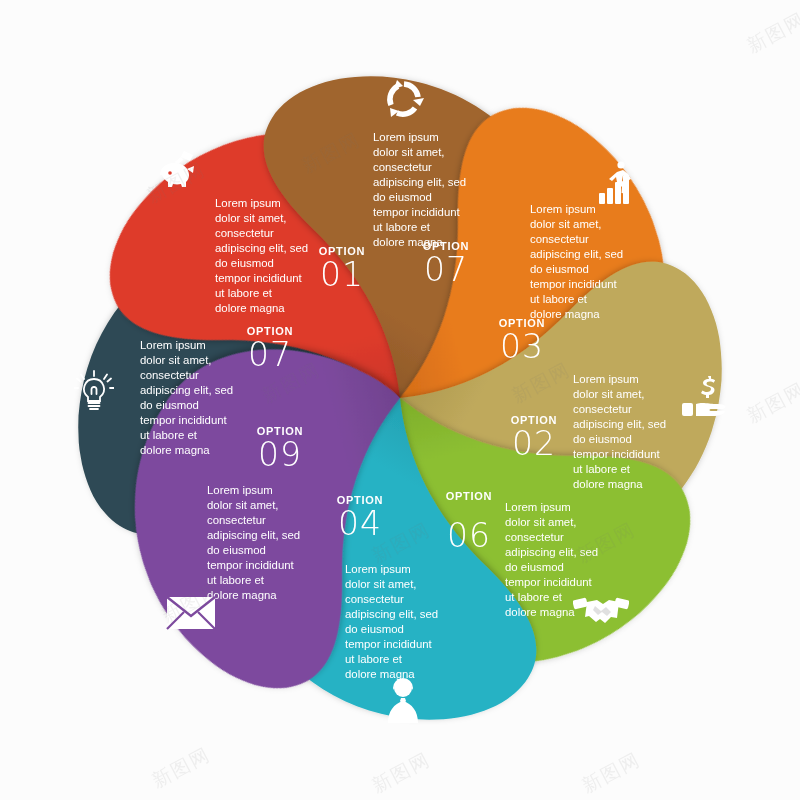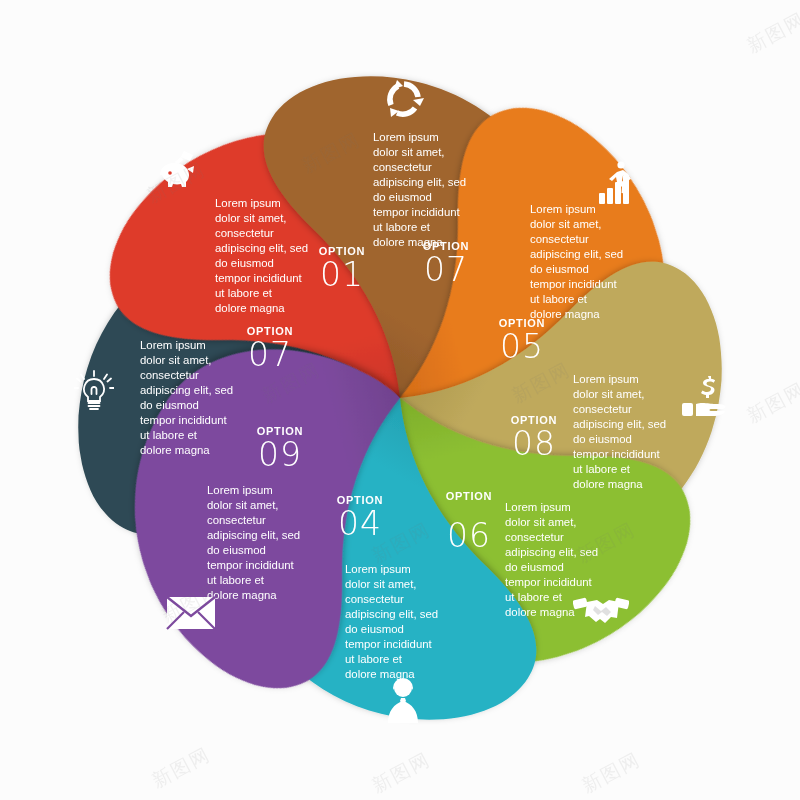--- a/index.html
+++ b/index.html
@@ -200,21 +200,21 @@
       <div class="petal-text body-text" style="left: 530px; top: 202px; width: 100px;">Lorem ipsum
 dolor sit amet,
 consectetur
 adipiscing elit, sed
 do eiusmod
 tempor incididunt
 ut labore et
 dolore magna</div>
       <div class="opt-block" style="left: 490px; top: 317px; width: 64px;">
         <div class="petal-text opt-word" style="position: static;">OPTION</div>
-        <div class="petal-text opt-num" style="position: static;">05</div>
+        <div class="petal-text opt-num" style="position: static;">03</div>
       </div>
       <div class="icon-holder" style="left: 597px; top: 160px;"><svg width="44" height="46" viewBox="0 0 44 46">
         <g fill="#ffffff">
           <rect x="2" y="33" width="6" height="11" rx="1"></rect>
           <rect x="10" y="28" width="6" height="16" rx="1"></rect>
           <rect x="18" y="22" width="6" height="22" rx="1"></rect>
           <rect x="26" y="15" width="6" height="29" rx="1"></rect>
           <circle cx="24" cy="5" r="3.6"></circle>
           <path d="M20 12 l6-2 l5 4 l3 5 l-3 1.5 l-2.5 -4 l-2.5 -1 l-1 5 l4 5 l-1 8 l-3.5 -0.5 l0.5 -6 l-5 -5 l-1 -5 l-4 4 l-3 -2 z"></path>
         </g>
@@ -222,21 +222,21 @@
       <div class="petal-text body-text" style="left: 573px; top: 372px; width: 100px;">Lorem ipsum
 dolor sit amet,
 consectetur
 adipiscing elit, sed
 do eiusmod
 tempor incididunt
 ut labore et
 dolore magna</div>
       <div class="opt-block" style="left: 502px; top: 414px; width: 64px;">
         <div class="petal-text opt-word" style="position: static;">OPTION</div>
-        <div class="petal-text opt-num" style="position: static;">08</div>
+        <div class="petal-text opt-num" style="position: static;">02</div>
       </div>
       <div class="icon-holder" style="left: 682px; top: 375px;"><svg width="52" height="42" viewBox="0 0 52 42">
         <g fill="#ffffff">
           <path d="M27 4 c-4 0-6 2-6 4 c0 4 8 3 8 6 c0 2-2 3-4 3 c-2 0-3.5-0.6-4.5-1.5 l-1.5 2.5 c1.2 1 3 1.8 5 2 l0 3 h3 l0-3 c3.5-0.4 5.5-2.4 5.5-5 c0-4.5-8-3.6-8-6.2 c0-1.4 1.3-2.2 3.2-2.2 c1.7 0 3 0.5 4 1.2 l1.4-2.6 c-1-0.7-2.5-1.2-4.1-1.4 l0-2.8 h-3 z"></path>
           <path d="M20 28 c6 0 9 1 13 1 c4 0 8 0 10 2 c1.5 1.5-1 3-4 3 l-10 0 c-2 0-2 2 0 2 l12 0 c5 0-1 5-9 5 l-18 0 l0-12 c3-1 4-1 6-1 z"></path>
           <rect x="0" y="28" width="11" height="13" rx="2"></rect>
         </g>
         </svg></div>
       <div class="petal-text body-text" style="left: 505px; top: 500px; width: 100px;">Lorem ipsum
 dolor sit amet,

